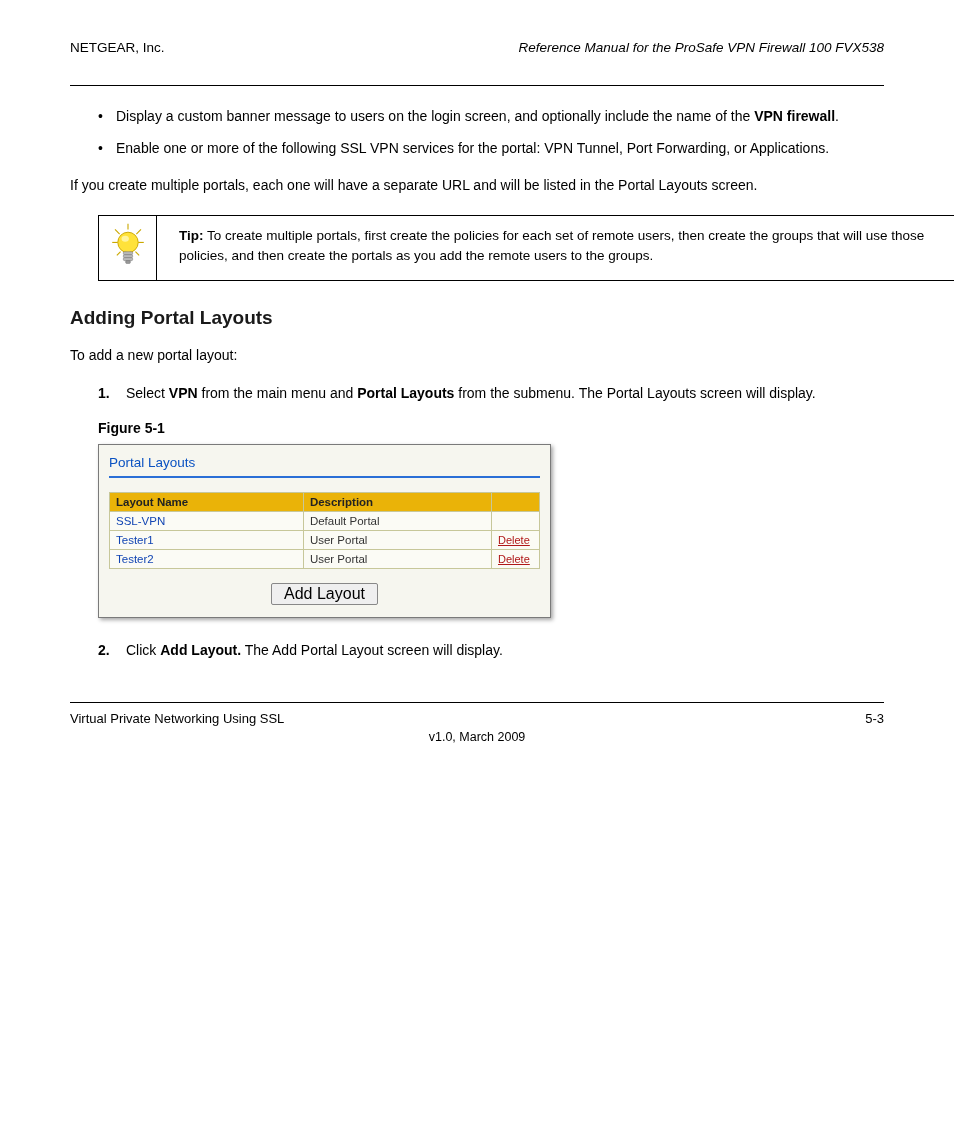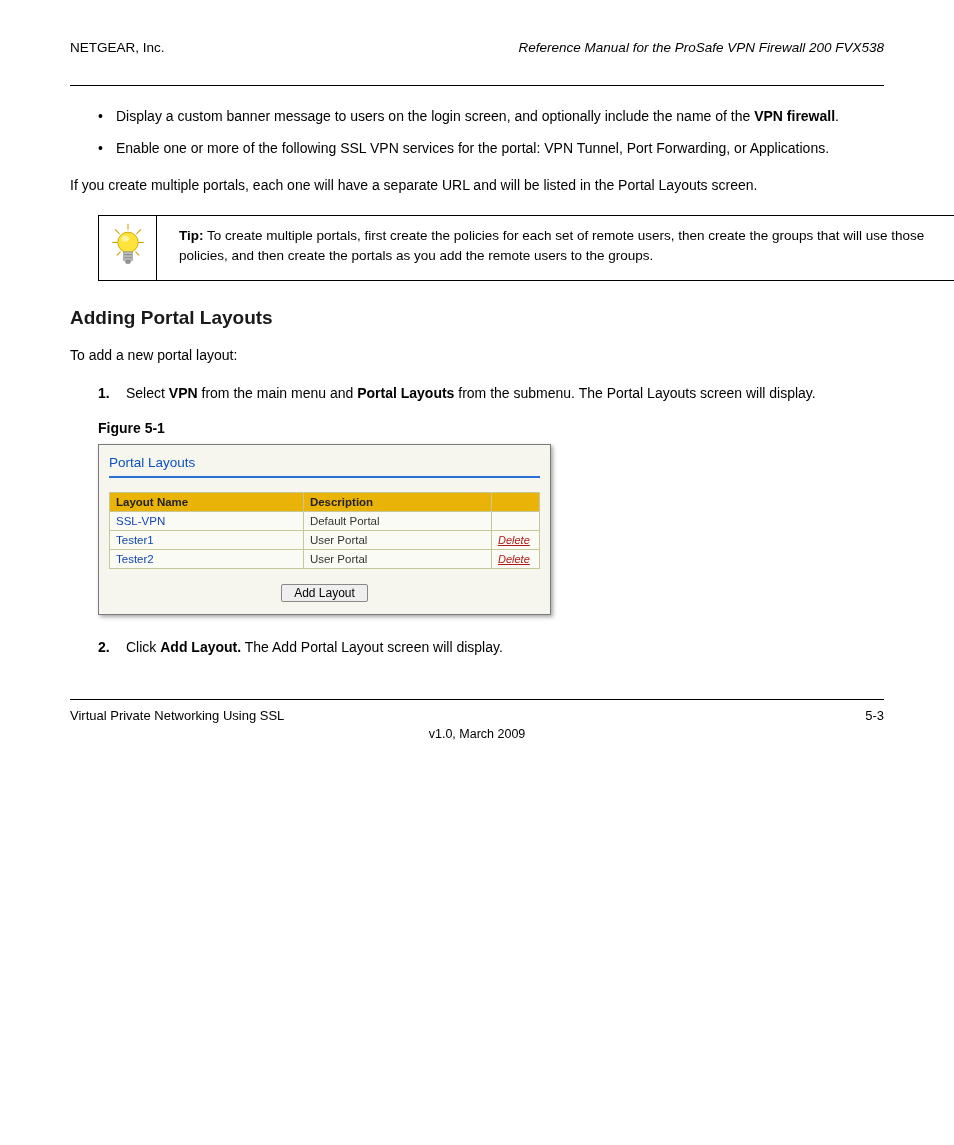--- a/index.html
+++ b/index.html
@@ -138,29 +138,28 @@
   .ss-link {
     color: #1245b3;
     text-decoration: none;
     cursor: pointer;
   }
   .ss-delete {
     color: #b01818;
     text-decoration: underline;
     cursor: pointer;
     font-size: 11px;
-    font-style: italic;
   }
   .ss-desc { color: #333; border-radius: 9px; }
   .ss-button-row {
     text-align: center;
     margin-top: 14px;
   }
   .ss-button {
-    font-size: 12px;
+    font-size: 16px;
     padding: 1px 12px;
     background: #efefef;
     border: 1px solid #888;
     border-radius: 2px;
     cursor: pointer;
   }
   .col-action { width: 48px; }
   .footer-rule {
     border: none;
     border-top: 1.5px solid #000;
@@ -173,21 +172,21 @@
     text-align: center;
   }
 </style>
 </head>
 <body>
 
 <div class="page">
 
   <div class="header-line">
     <span>NETGEAR, Inc.</span>
-    <span class="header-title">Reference Manual for the ProSafe VPN Firewall 200 FVX538</span>
+    <span class="header-title">Reference Manual for the ProSafe VPN Firewall 100 FVX538</span>
   </div>
   <hr class="header-rule">
 
   <div class="indent-block">
     <div class="bullet-row">
       <div class="bullet">•</div>
       <div class="bullet-text">
         <span>Display a custom banner message to users on the login screen, and optionally include the name of the </span><span class="bold">VPN firewall</span><span>.</span>
       </div>
     </div>

